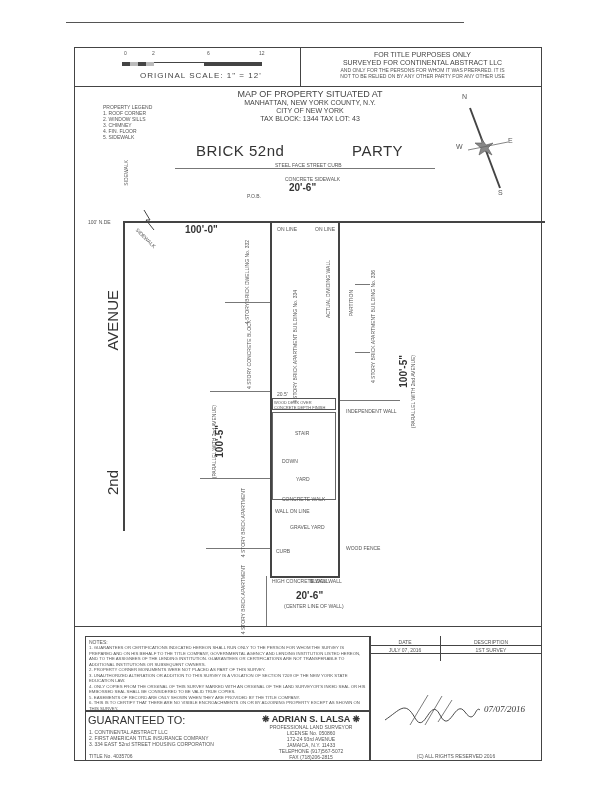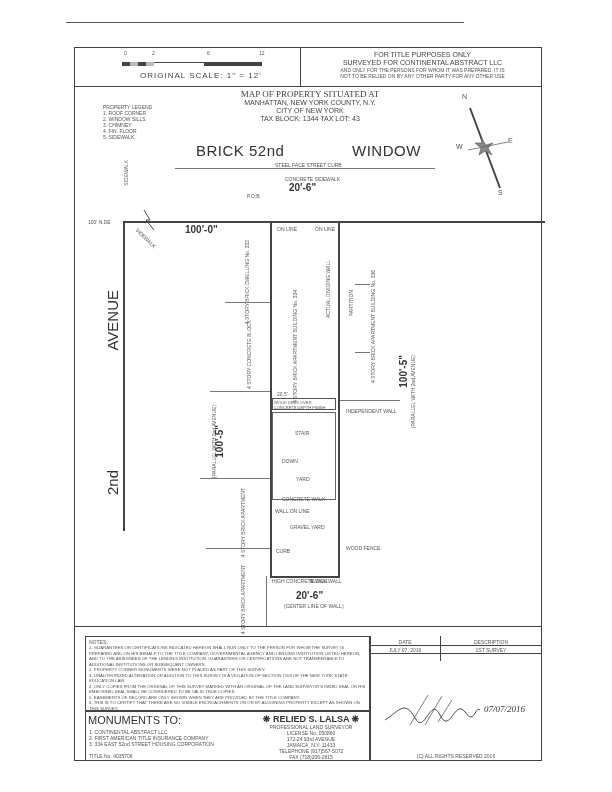--- a/index.html
+++ b/index.html
@@ -49,21 +49,21 @@
 <div class="abs small" style="left:140px;top:72px;font-size:8px;letter-spacing:1px;">ORIGINAL SCALE: 1" = 12'</div>
 
 <div class="abs center" style="left:305px;top:51px;width:235px;">
   <div class="small">FOR TITLE PURPOSES ONLY</div>
   <div class="small">SURVEYED FOR CONTINENTAL ABSTRACT LLC</div>
   <div class="tiny">AND ONLY FOR THE PERSONS FOR WHOM IT WAS PREPARED. IT IS</div>
   <div class="tiny">NOT TO BE RELIED ON BY ANY OTHER PARTY FOR ANY OTHER USE</div>
 </div>
 
 <div class="abs center" style="left:200px;top:89px;width:220px;">
-  <div style="font-size:9px;color:#444;font-family:Liberation Serif, serif;">MAP OF PROPERTY SITUATED AT</div>
+  <div style="font-size:9px;color:#444;">MAP OF PROPERTY SITUATED AT</div>
   <div class="small">MANHATTAN, NEW YORK COUNTY, N.Y.</div>
   <div class="small">CITY OF NEW YORK</div>
   <div class="small">TAX BLOCK: 1344 TAX LOT: 43</div>
 </div>
 
 <div class="abs" style="left:103px;top:104px;">
   <div class="tiny">PROPERTY LEGEND</div>
   <div class="tiny">1. ROOF CORNER</div>
   <div class="tiny">2. WINDOW SILLS</div>
   <div class="tiny">3. CHIMNEY</div>
@@ -77,21 +77,21 @@
     <polygon points="33,48 38,55 45,53 40,58 44,65 37,61 31,65 33,58 27,53 34,53" fill="#888" stroke="#555" stroke-width="0.6"></polygon>
     <line x1="20" y1="60" x2="60" y2="52" stroke="#666" stroke-width="0.8"></line>
   </svg>
   <div class="abs tiny" style="left:14px;top:4px;font-size:7px;">N</div>
   <div class="abs tiny" style="left:60px;top:48px;font-size:7px;">E</div>
   <div class="abs tiny" style="left:8px;top:54px;font-size:7px;">W</div>
   <div class="abs tiny" style="left:50px;top:100px;font-size:7px;">S</div>
 </div>
 
 <div class="abs street-big" style="left:196px;top:142px;">BRICK 52nd</div>
-<div class="abs street-big" style="left:352px;top:142px;">WINDOW</div>
+<div class="abs street-big" style="left:352px;top:142px;">PARTY</div>
 <div class="abs thin" style="left:175px;top:168px;width:260px;height:1px;"></div>
 <div class="abs tiny" style="left:275px;top:162px;">STEEL FACE STREET CURB</div>
 <div class="abs tiny" style="left:285px;top:176px;">CONCRETE SIDEWALK</div>
 <div class="abs tiny vert" style="left:123px;top:160px;">SIDEWALK</div>
 
 <div class="abs dim" style="left:289px;top:182px;">20'-6"</div>
 
 <div class="abs line" style="left:125px;top:221px;width:420px;height:1.5px;"></div>
 <div class="abs line" style="left:123px;top:221px;width:1.5px;height:310px;"></div>
 <div class="abs tiny" style="left:88px;top:219px;">100' N.DE</div>
@@ -172,30 +172,30 @@
     <div class="tiny" style="font-size:4.3px;line-height:5.5px;">AND TO THE ASSIGNEES OF THE LENDING INSTITUTION. GUARANTEES OR CERTIFICATIONS ARE NOT TRANSFERABLE TO ADDITIONAL INSTITUTIONS OR SUBSEQUENT OWNERS.</div>
     <div class="tiny" style="font-size:4.3px;line-height:5.5px;">2. PROPERTY CORNER MONUMENTS WERE NOT PLACED AS PART OF THIS SURVEY.</div>
     <div class="tiny" style="font-size:4.3px;line-height:5.5px;">3. UNAUTHORIZED ALTERATION OR ADDITION TO THIS SURVEY IS A VIOLATION OF SECTION 7209 OF THE NEW YORK STATE EDUCATION LAW.</div>
     <div class="tiny" style="font-size:4.3px;line-height:5.5px;">4. ONLY COPIES FROM THE ORIGINAL OF THIS SURVEY MARKED WITH AN ORIGINAL OF THE LAND SURVEYOR'S INKED SEAL OR HIS EMBOSSED SEAL SHALL BE CONSIDERED TO BE VALID TRUE COPIES.</div>
     <div class="tiny" style="font-size:4.3px;line-height:5.5px;">5. EASEMENTS OF RECORD ARE ONLY SHOWN WHEN THEY ARE PROVIDED BY THE TITLE COMPANY.</div>
     <div class="tiny" style="font-size:4.3px;line-height:5.5px;">6. THIS IS TO CERTIFY THAT THERE ARE NO VISIBLE ENCROACHMENTS ON OR BY ADJOINING PROPERTY EXCEPT AS SHOWN ON THIS SURVEY.</div>
   </div>
 </div>
 
 <div class="abs guar-box"></div>
-<div class="abs" style="left:88px;top:714px;font-size:11px;color:#333;">MONUMENTS TO:</div>
+<div class="abs" style="left:88px;top:714px;font-size:11px;color:#333;">GUARANTEED TO:</div>
 <div class="abs tiny" style="left:89px;top:729px;">1. CONTINENTAL ABSTRACT LLC</div>
 <div class="abs tiny" style="left:89px;top:735px;">2. FIRST AMERICAN TITLE INSURANCE COMPANY</div>
 <div class="abs tiny" style="left:89px;top:741px;">3. 334 EAST 52nd STREET HOUSING CORPORATION</div>
 <div class="abs tiny" style="left:89px;top:753px;">TITLE No. 4035706</div>
 
 <div class="abs center" style="left:252px;top:714px;width:118px;">
   <div style="font-size:9px;font-weight:bold;color:#333;">
     <span>❋</span>
-    <span>RELIED S. LALSA</span>
+    <span>ADRIAN S. LALSA</span>
     <span>❋</span>
   </div>
   <div class="tiny">PROFESSIONAL LAND SURVEYOR</div>
   <div class="tiny">LICENSE No. 050860</div>
   <div class="tiny">172-24 93rd AVENUE</div>
   <div class="tiny">JAMAICA, N.Y. 11433</div>
   <div class="tiny">TELEPHONE (917)567-5072</div>
   <div class="tiny">FAX (718)206-2815</div>
 </div>
 

